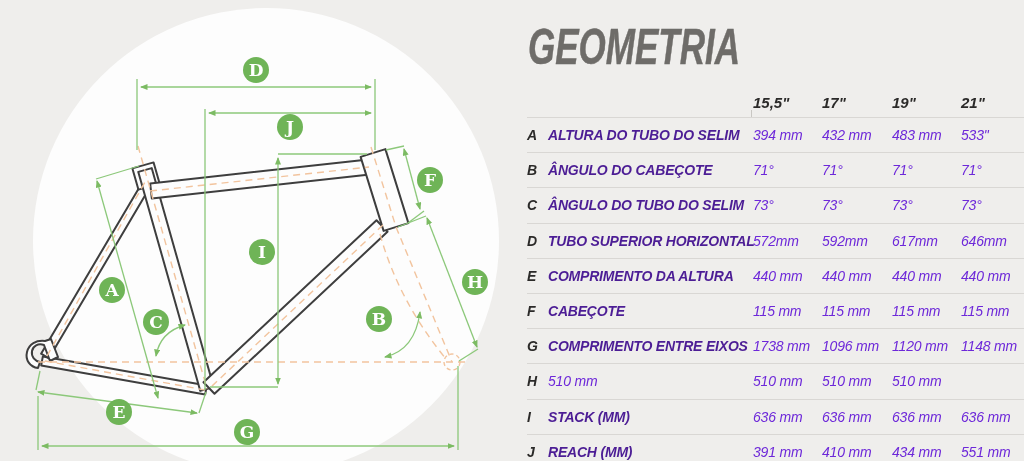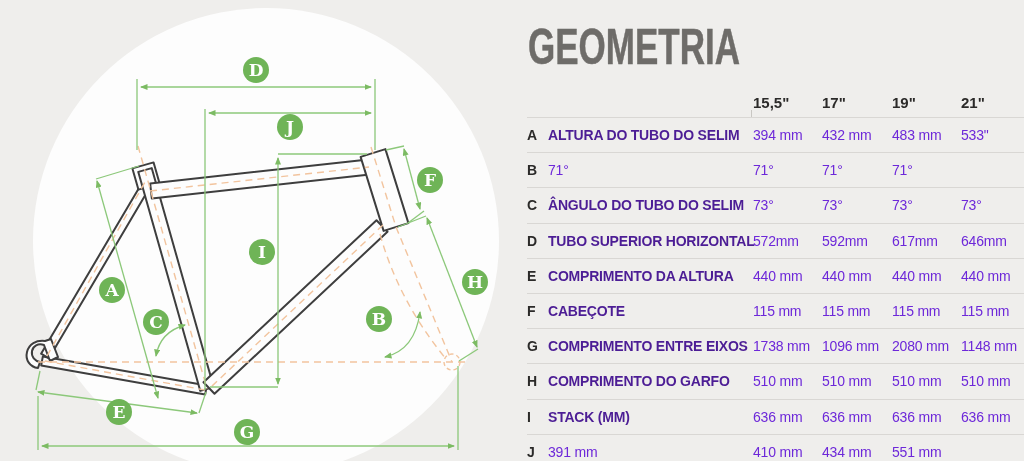--- a/index.html
+++ b/index.html
@@ -12,21 +12,21 @@
 
   
   .diagram-wrap{position:absolute;left:0;top:0;width:527px;height:461px;}
   .dim-letter{
     font-family:"DejaVu Serif",serif;
     font-weight:bold;font-size:17px;fill:#ffffff;
     text-anchor:middle;
   }
 
   
-  .right-panel{position:absolute;left:527px;top:0;width:497px;height:378px;}
+  .right-panel{position:absolute;left:527px;top:0;width:497px;height:378px;font-style:italic;}
   .page-title{
     position:absolute;left:1px;top:18px;
     font-size:50px;font-weight:bold;color:#6e6c69;
     letter-spacing:0px;white-space:nowrap;
     transform:scale(0.70,1.0);transform-origin:0 0;
     -webkit-text-stroke:0.5px #6e6c69;
   }
   .geo-table{position:absolute;left:0;top:88px;width:497px;}
   .t-row{
     display:grid;
@@ -176,20 +176,21 @@
           <div class="t-row">
             <div class="cell c-letter">A</div>
             <div class="cell c-label">ALTURA DO TUBO DO SELIM</div>
             <div class="cell c-val">394 mm</div>
             <div class="cell c-val">432 mm</div>
             <div class="cell c-val">483 mm</div>
             <div class="cell c-val">533"</div>
           </div>
           <div class="t-row">
             <div class="cell c-letter">B</div>
+            <div class="cell c-label">ÂNGULO DO CABEÇOTE</div>
             <div class="cell c-val">71°</div>
             <div class="cell c-val">71°</div>
             <div class="cell c-val">71°</div>
             <div class="cell c-val">71°</div>
           </div>
           <div class="t-row">
             <div class="cell c-letter">C</div>
             <div class="cell c-label">ÂNGULO DO TUBO DO SELIM</div>
             <div class="cell c-val">73°</div>
             <div class="cell c-val">73°</div>
@@ -218,41 +219,41 @@
             <div class="cell c-val">115 mm</div>
             <div class="cell c-val">115 mm</div>
             <div class="cell c-val">115 mm</div>
             <div class="cell c-val">115 mm</div>
           </div>
           <div class="t-row">
             <div class="cell c-letter">G</div>
             <div class="cell c-label">COMPRIMENTO ENTRE EIXOS</div>
             <div class="cell c-val">1738 mm</div>
             <div class="cell c-val">1096 mm</div>
-            <div class="cell c-val">2080 mm</div>
+            <div class="cell c-val">1120 mm</div>
             <div class="cell c-val">1148 mm</div>
           </div>
           <div class="t-row">
             <div class="cell c-letter">H</div>
-            <div class="cell c-label">COMPRIMENTO DO GARFO</div>
             <div class="cell c-val">510 mm</div>
             <div class="cell c-val">510 mm</div>
             <div class="cell c-val">510 mm</div>
             <div class="cell c-val">510 mm</div>
           </div>
           <div class="t-row">
             <div class="cell c-letter">I</div>
             <div class="cell c-label">STACK (MM)</div>
             <div class="cell c-val">636 mm</div>
             <div class="cell c-val">636 mm</div>
             <div class="cell c-val">636 mm</div>
             <div class="cell c-val">636 mm</div>
           </div>
           <div class="t-row">
             <div class="cell c-letter">J</div>
+            <div class="cell c-label">REACH (MM)</div>
             <div class="cell c-val">391 mm</div>
             <div class="cell c-val">410 mm</div>
             <div class="cell c-val">434 mm</div>
             <div class="cell c-val">551 mm</div>
           </div>
         </div>
     </div>
   </div>
 
 </div>

